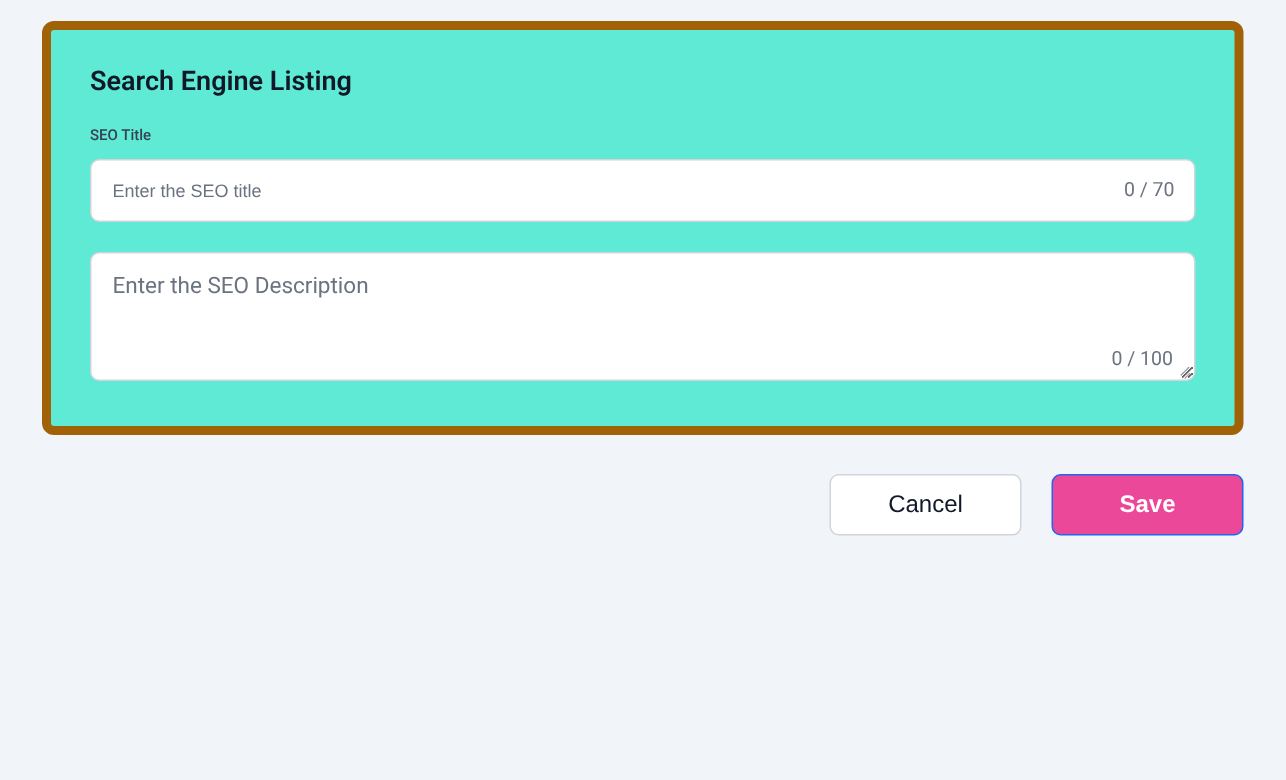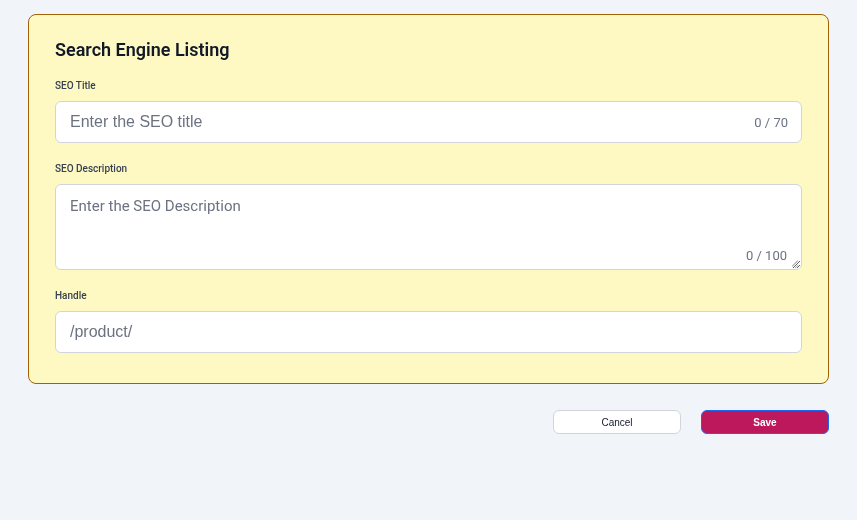--- a/index.html
+++ b/index.html
@@ -7,22 +7,22 @@
     font-family: -apple-system, BlinkMacSystemFont, "Segoe UI", Roboto, Helvetica, Arial, sans-serif;
     background: #f1f4f8;
     width: 857px;
     height: 520px;
     overflow: hidden;
   }
   .page-wrap {
     padding: 0 28px;
   }
   .card {
-    background: #fef9c3;
-    border: 1px solid #a16207;
+    background: #5eead4;
+    border: 6px solid #a16207;
     border-radius: 8px;
     padding: 24px 26px 30px 26px;
     margin-top: 14px;
   }
   .card-title {
     font-size: 18px;
     font-weight: 600;
     color: #111827;
     margin-bottom: 20px;
   }
@@ -39,21 +39,21 @@
   }
   .input-wrap {
     position: relative;
   }
   .text-input {
     width: 100%;
     height: 42px;
     border: 1px solid #d1d5db;
     border-radius: 6px;
     padding: 0 70px 0 14px;
-    font-size: 16px;
+    font-size: 12px;
     color: #111827;
     background: #fff;
     outline: none;
   }
   .text-input.no-counter { padding-right: 14px; }
   .text-input::placeholder,
   .textarea-input::placeholder {
     color: #6b7280;
   }
   .counter-inline {
@@ -120,36 +120,36 @@
     width: 5px; height: 1px;
     transform: rotate(-45deg);
   }
   .actions {
     display: flex;
     justify-content: flex-end;
     gap: 20px;
     margin-top: 26px;
   }
   .btn {
-    height: 24px;
+    height: 41px;
     min-width: 128px;
     padding: 0 28px;
     border-radius: 6px;
-    font-size: 10px;
+    font-size: 16px;
     font-weight: 500;
     cursor: pointer;
     border: 1px solid transparent;
   }
   .btn-secondary {
     background: #ffffff;
     border-color: #d1d5db;
     color: #111827;
   }
   .btn-primary {
-    background: #be185d;
+    background: #ec4899;
     border-color: #1d66f2;
     color: #ffffff;
     font-weight: 600;
   }
 </style>
 </head>
 <body>
 
 <div class="page-wrap">
   <div class="card">
@@ -157,33 +157,26 @@
 
     <div class="field-group">
       <label class="field-label">SEO Title</label>
       <div class="input-wrap">
         <input type="text" class="text-input" placeholder="Enter the SEO title" style="">
         <span class="counter-inline">0 / 70</span>
       </div>
     </div>
 
     <div class="field-group">
-      <label class="field-label">SEO Description</label>
       <div class="textarea-wrap">
         <textarea class="textarea-input" placeholder="Enter the SEO Description" style=""></textarea>
         <span class="counter-below">0 / 100</span>
         <span class="resize-corner"></span>
       </div>
     </div>
 
-    <div class="field-group">
-      <label class="field-label">Handle</label>
-      <div class="input-wrap">
-        <input type="text" class="text-input no-counter" placeholder="/product/" style="">
-      </div>
-    </div>
   </div>
 
   <div class="actions">
     <button class="btn btn-secondary">Cancel</button>
     <button class="btn btn-primary">Save</button>
   </div>
 </div>
 
 </body></html>

